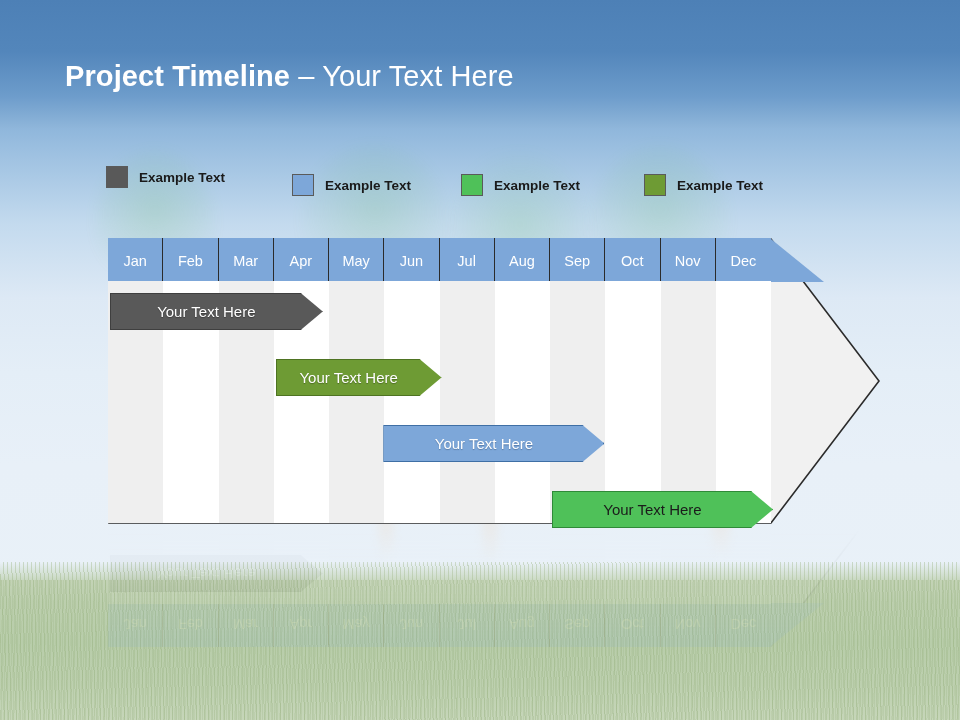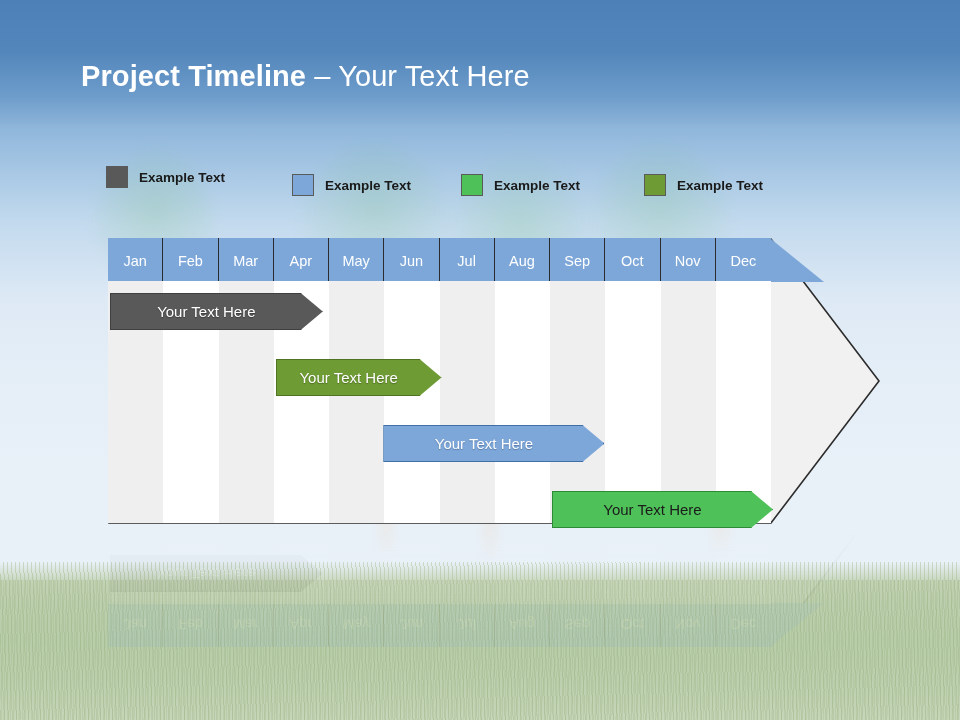--- a/index.html
+++ b/index.html
@@ -49,21 +49,20 @@
        background:linear-gradient(180deg,rgba(238,214,190,.85),rgba(238,214,190,0));}
   .l1{left:378px;top:500px;width:16px;height:62px;}
   .l2{left:482px;top:500px;width:16px;height:66px;}
   .l3{left:712px;top:500px;width:18px;height:58px;}
 
   
   #title{
     position:absolute;left:65px;top:60px;
     font-size:29px;color:#ffffff;white-space:nowrap;
     letter-spacing:.1px;
-    margin-left:16px;
   }
   #title .b{font-weight:bold;}
   #title .n{font-weight:normal;}
 
   
   #legend{position:absolute;left:106px;top:166px;width:760px;height:32px;}
   .legend-item{position:absolute;display:flex;align-items:center;}
   .sw{width:22px;height:22px;border:1px solid #5a5a5a;box-sizing:border-box;}
   .lg-label{font-size:13.5px;font-weight:bold;color:#1a1a1a;margin-left:11px;white-space:nowrap;}
 

